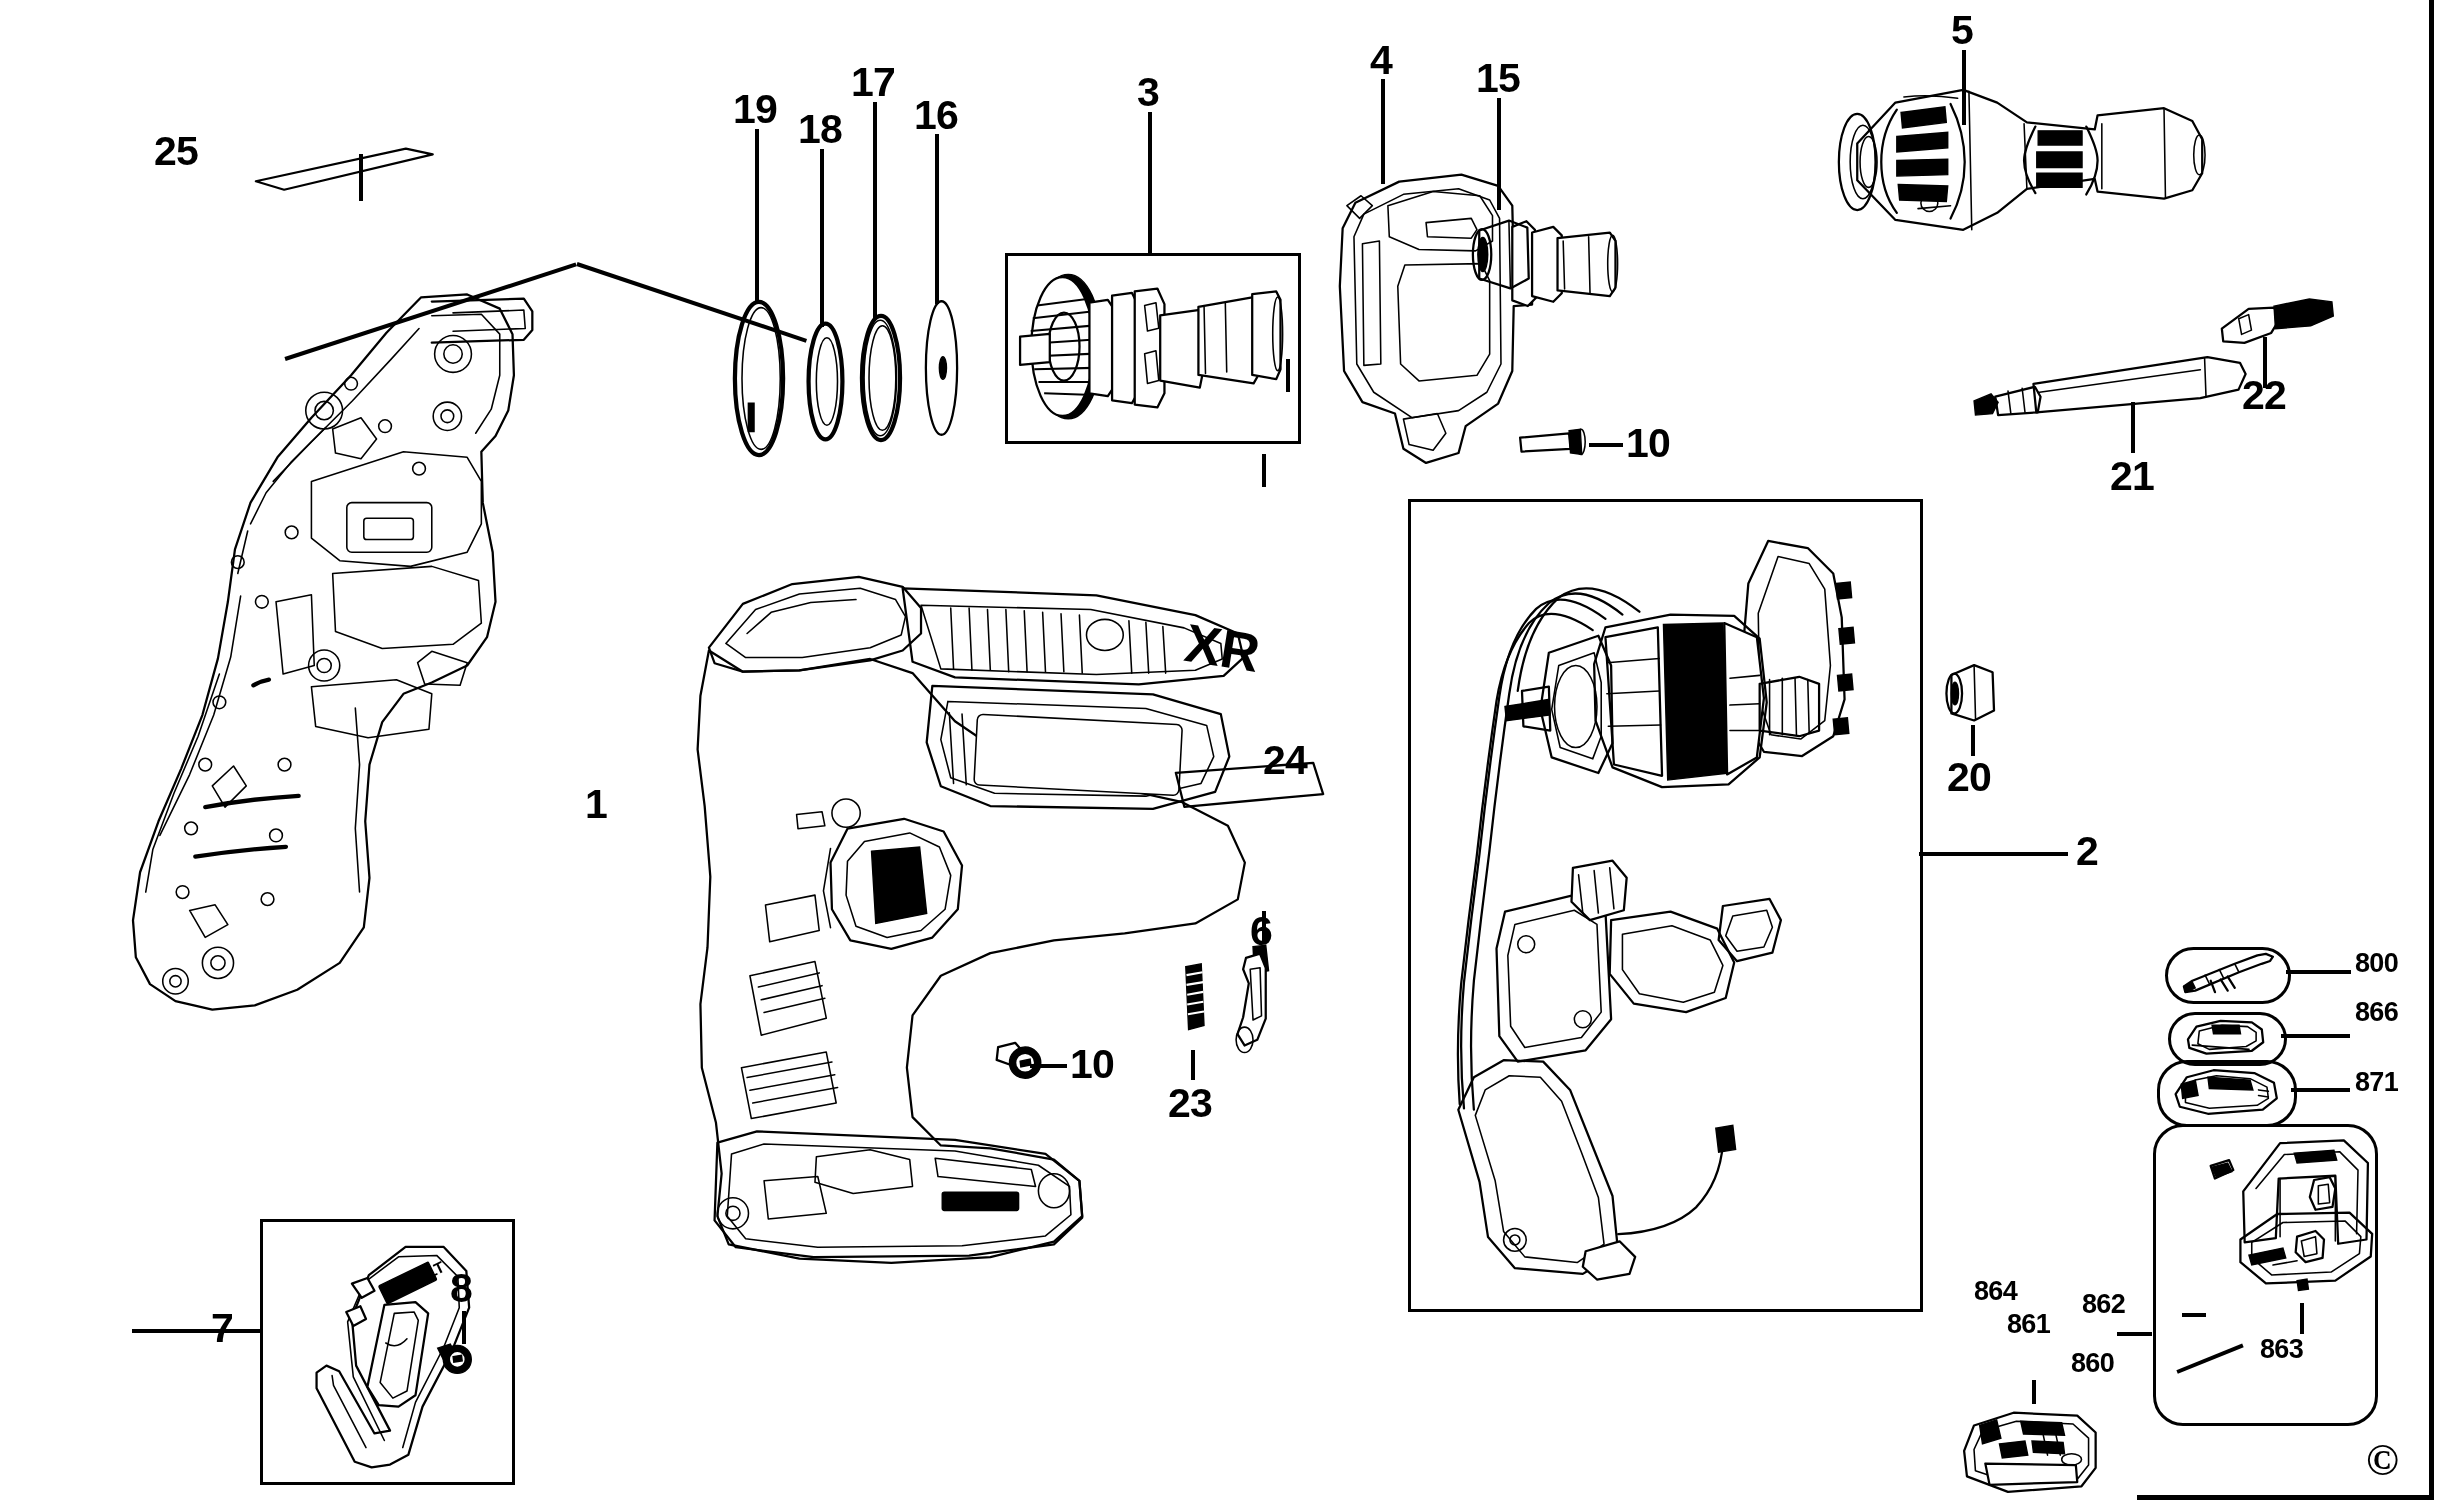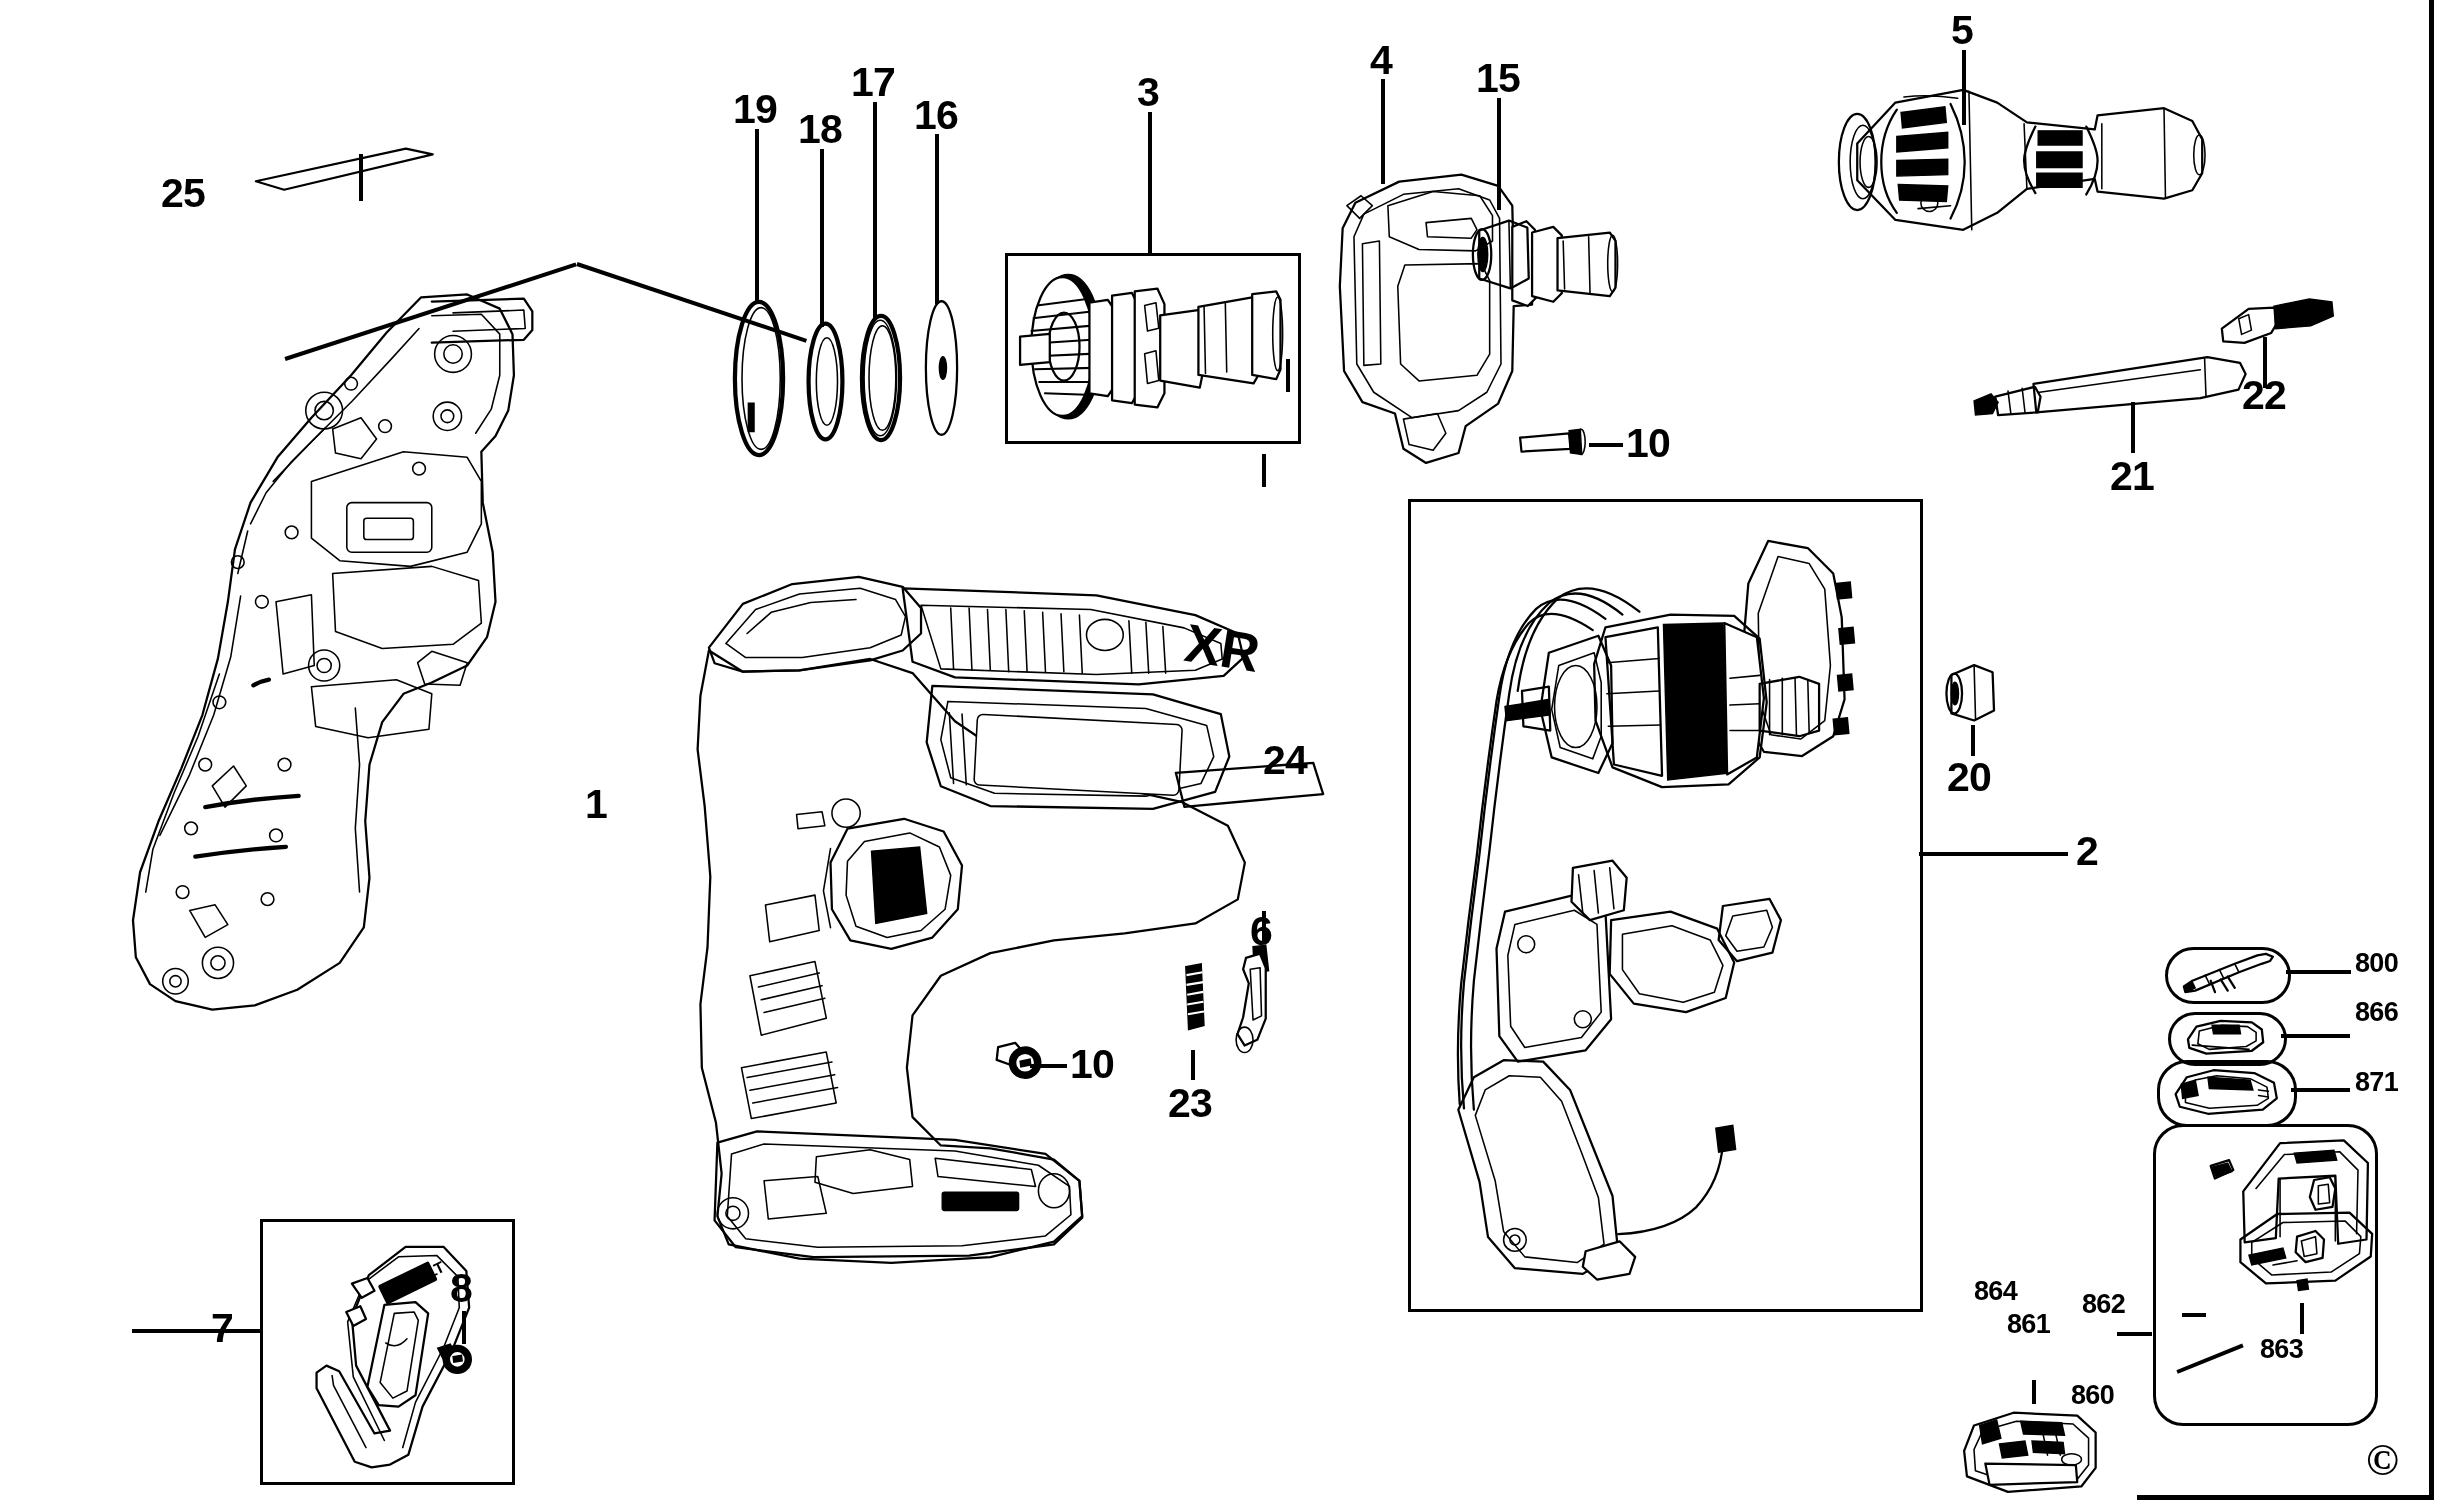--- a/index.html
+++ b/index.html
@@ -550,21 +550,21 @@
   <div class="ldr h" style="left:2117px;top:1332px;width:35px;"></div>
 
   <div class="ldr h" style="left:2182px;top:1313px;width:24px;"></div>
 
   <div class="ldr diag" style="left:2177px;top:1370px;width:71px;transform:rotate(-22deg);"></div>
 
   <div class="ldr v" style="left:2300px;top:1303px;height:31px;"></div>
 
   <div class="ldr v" style="left:2032px;top:1380px;height:24px;"></div>
 
-  <div class="lbl sz-big" style="left:161px;top:131px;margin-top:42px;">25</div>
+  <div class="lbl sz-big" style="left:154px;top:131px;">25</div>
   <div class="lbl sz-big" style="left:733px;top:89px;">19</div>
   <div class="lbl sz-big" style="left:798px;top:109px;">18</div>
   <div class="lbl sz-big" style="left:851px;top:62px;">17</div>
   <div class="lbl sz-big" style="left:914px;top:95px;">16</div>
   <div class="lbl sz-big" style="left:1137px;top:72px;">3</div>
   <div class="lbl sz-big" style="left:1370px;top:40px;">4</div>
   <div class="lbl sz-big" style="left:1476px;top:58px;">15</div>
   <div class="lbl sz-big" style="left:1951px;top:10px;">5</div>
   <div class="lbl sz-big" style="left:1626px;top:423px;">10</div>
   <div class="lbl sz-big" style="left:2110px;top:456px;">21</div>
@@ -576,21 +576,21 @@
   <div class="lbl sz-big" style="left:1250px;top:911px;">6</div>
   <div class="lbl sz-big" style="left:1168px;top:1083px;">23</div>
   <div class="lbl sz-big" style="left:1070px;top:1044px;">10</div>
   <div class="lbl sz-big" style="left:211px;top:1308px;">7</div>
   <div class="lbl sz-big" style="left:450px;top:1268px;">8</div>
   <div class="lbl sz-acc" style="left:2355px;top:950px;">800</div>
   <div class="lbl sz-acc" style="left:2355px;top:999px;">866</div>
   <div class="lbl sz-acc" style="left:2355px;top:1069px;">871</div>
   <div class="lbl sz-acc" style="left:2007px;top:1311px;">861</div>
   <div class="lbl sz-acc" style="left:2082px;top:1291px;">862</div>
-  <div class="lbl sz-acc" style="left:2071px;top:1350px;margin-top:32px;">860</div>
+  <div class="lbl sz-acc" style="left:2071px;top:1350px;">860</div>
   <div class="lbl sz-acc" style="left:2260px;top:1336px;">863</div>
   <div class="lbl sz-acc" style="left:1974px;top:1278px;">864</div>
 
   <div class="frame-r" style="left:2429px;top:0px;width:5px;height:1499px;"></div>
   <div class="frame-r" style="left:2137px;top:1495px;width:297px;height:5px;"></div>
   <div class="copy" style="left:2366px;top:1435px;">©</div>
 
 </div>
 
 

